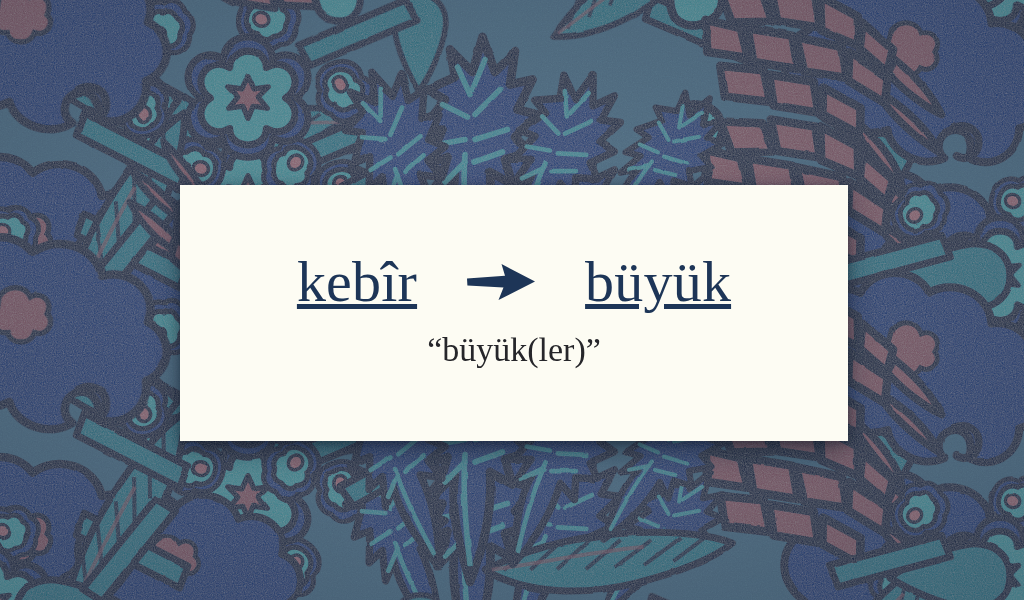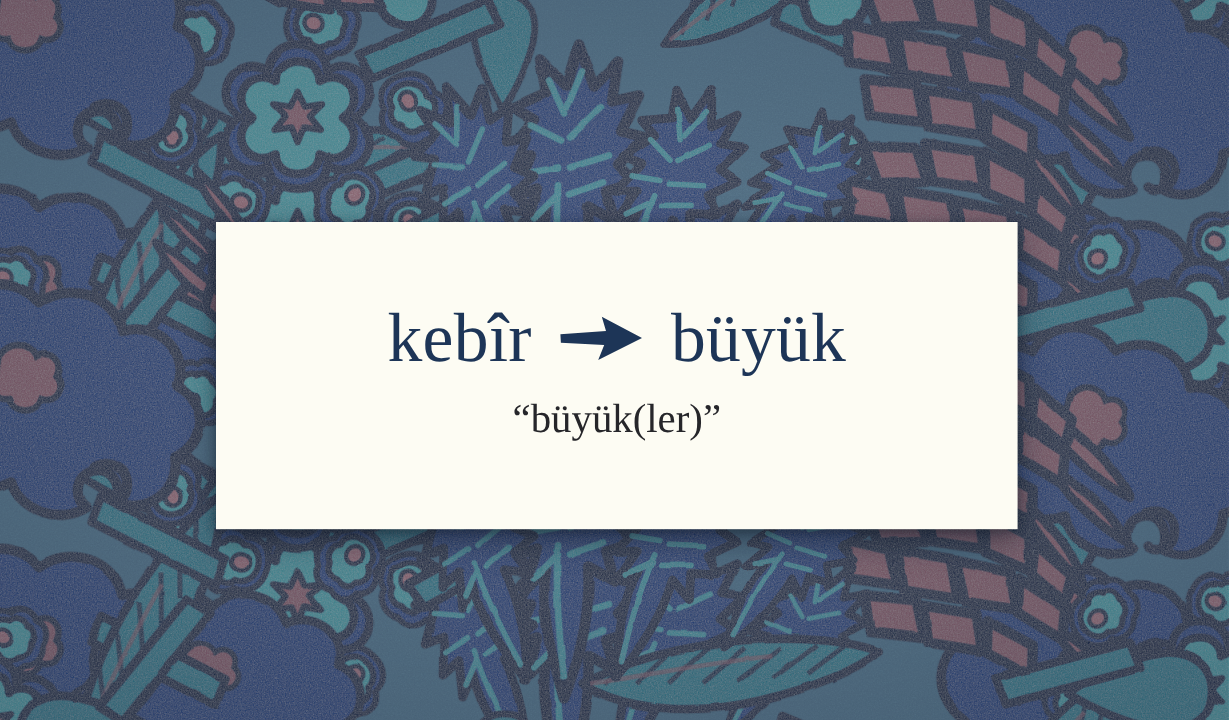--- a/index.html
+++ b/index.html
@@ -54,26 +54,27 @@
     flex-direction: column;
     align-items: center;
     justify-content: center;
     box-sizing: border-box;
     padding-bottom: 6px;
   }
   #headline {
     display: flex;
     align-items: center;
     justify-content: flex-end;
-    gap: 22px;
+    gap: 48px;
     color: #1d3557;
     font-size: 58px;
     line-height: 1.05;
     letter-spacing: .2px;
     white-space: nowrap;
+    text-decoration: underline;
   }
   .term { display: inline-block; }
   #arrow-icon {
     display: inline-flex;
     align-items: center;
     justify-content: center;
     width: 72px;
     height: 44px;
     flex: none;
   }

